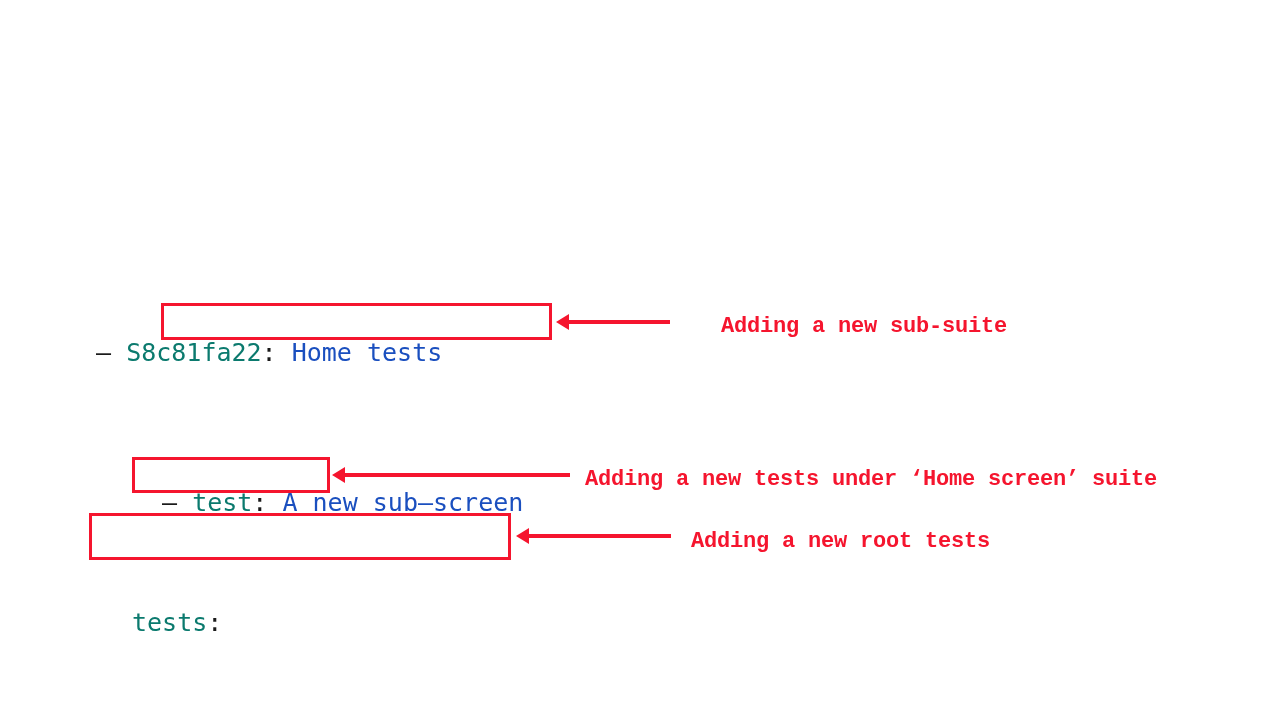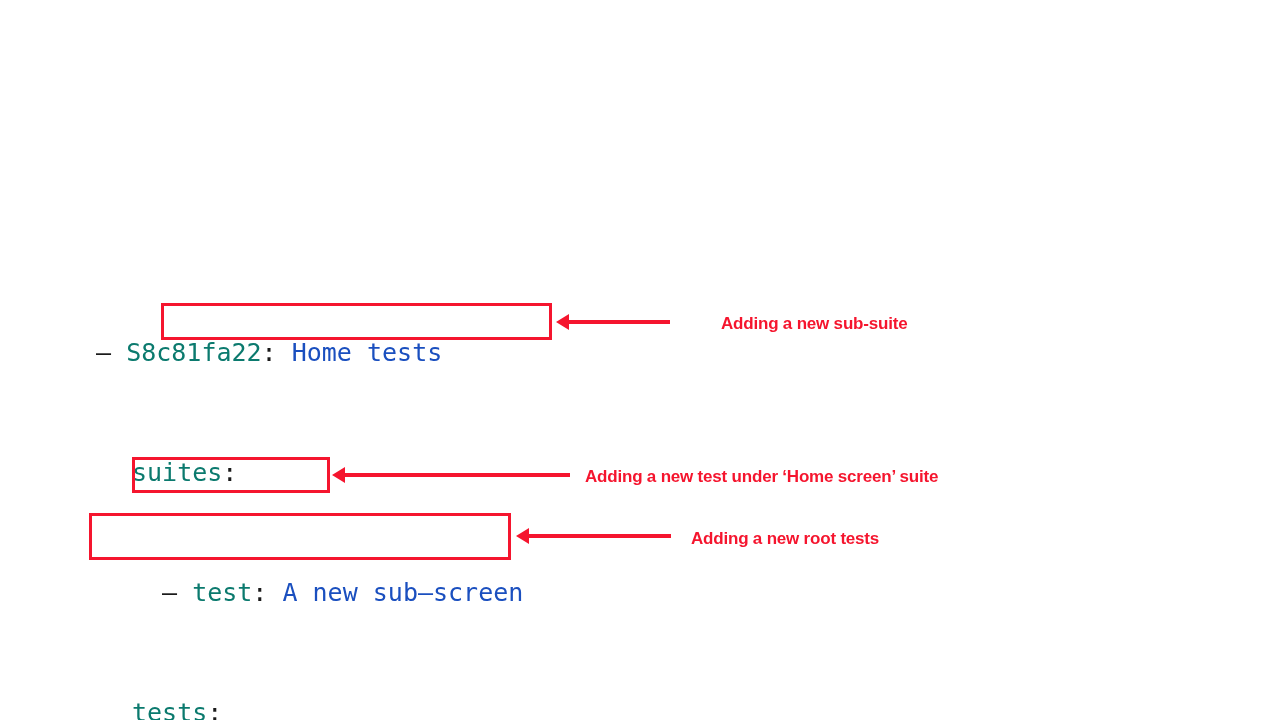--- a/index.html
+++ b/index.html
@@ -69,38 +69,37 @@
     border-right: 13px solid #f5152e;
   }
   #arrow-subsuite  { left: 556px; top: 312px; width: 114px; }
   #arrow-newtest   { left: 332px; top: 465px; width: 238px; }
   #arrow-rootsuite { left: 516px; top: 526px; width: 155px; }
 
   
   .annot {
     position: absolute;
     color: #f5152e;
-    font-family: Liberation Sans, sans-serif;
+    font-family: Liberation Mono, monospace;
     font-weight: bold;
-    font-size: 17px;
+    font-size: 22px;
     letter-spacing: -0.2px;
     white-space: nowrap;
   }
   #annot-subsuite  { left: 721px; top: 314px; }
   #annot-newtest   { left: 585px; top: 467px; }
   #annot-rootsuite { left: 691px; top: 529px; }
 </style>
 </head>
 <body>
 
 <div id="tree">
 
   <div class="line"><span class="dash">–</span> <span class="key">S8c81fa22</span><span class="colon">:</span> <span class="val">Home tests</span></div>
 
-  <div class="line indent1"><span class="key">suites</span><span class="colon">:</span></div>
 
   <div class="line indent2"><span class="dash">–</span> <span class="key">test</span><span class="colon">:</span> <span class="val">A new sub–screen</span></div>
 
   <div class="line indent1"><span class="key">tests</span><span class="colon">:</span></div>
 
   
 
   
 
   
@@ -124,14 +123,14 @@
 <div class="arrow" id="arrow-newtest">
   <div class="head"></div>
   <div class="shaft"></div>
 </div>
 <div class="arrow" id="arrow-rootsuite">
   <div class="head"></div>
   <div class="shaft"></div>
 </div>
 
 <div class="annot" id="annot-subsuite">Adding a new sub-suite</div>
-<div class="annot" id="annot-newtest">Adding a new test under ‘Home screen’ suite</div>
+<div class="annot" id="annot-newtest">Adding a new tests under ‘Home screen’ suite</div>
 <div class="annot" id="annot-rootsuite">Adding a new root tests</div>
 
 </body></html>

